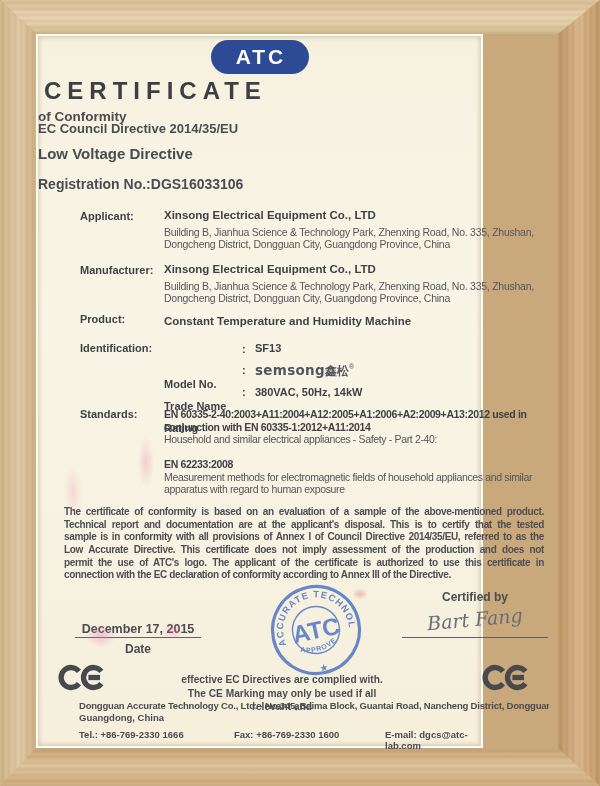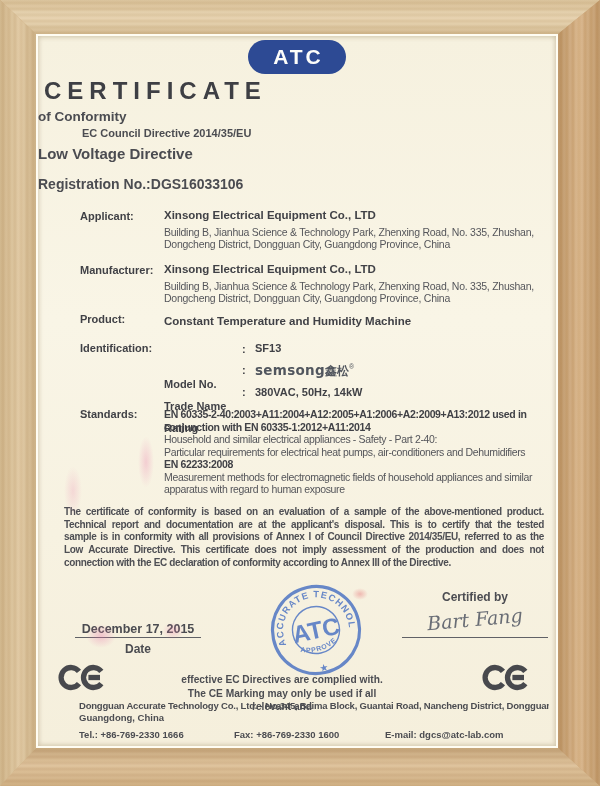--- a/index.html
+++ b/index.html
@@ -17,38 +17,38 @@
       repeating-linear-gradient(180deg,#dcbd90 0px,#d2b084 3px,#dcbd92 6px,#d0ad80 9px,#dcbd90 12px);}
   .frame-left{left:0;top:0;width:36px;height:786px;
     clip-path:polygon(0 0,100% 34px,100% 748px,0 100%);
     background:linear-gradient(90deg,rgba(120,85,40,.12),rgba(255,255,255,.10) 55%,rgba(120,85,40,.16)),
       repeating-linear-gradient(90deg,#dfc79e 0px,#d4b88c 3px,#dfc69d 6px,#d6ba8e 9px,#dfc79e 12px);}
   .frame-right{left:558px;top:0;width:42px;height:786px;
     clip-path:polygon(100% 0,100% 100%,0 748px,0 34px);
     background:linear-gradient(90deg,rgba(90,55,20,.18),rgba(255,255,255,.12) 50%,rgba(90,55,20,.16)),
       repeating-linear-gradient(90deg,#d7b184 0px,#cba06c 3px,#d6b082 6px,#cda36f 9px,#d7b184 12px);}
   
-  .paper{position:absolute;left:36px;top:34px;width:522px;height:714px;box-sizing:border-box;
+  .paper{position:absolute;left:36px;top:34px;width:447px;height:714px;box-sizing:border-box;
     border:2px solid #fffdf3;
     background:linear-gradient(180deg,#f6f1df,#f9f5e6 40%,#f5efdc);
     box-shadow:inset 0 2px 4px rgba(150,130,90,.22),inset 2px 0 4px rgba(150,130,90,.14),
                inset -2px -2px 4px rgba(150,130,90,.18);
     color:#4b4c51;}
   .abs{position:absolute;}
   .ctr{position:absolute;left:0;width:100%;}
   .b{font-weight:700;}
   .nowrap{white-space:nowrap;overflow:hidden;}
   
   .atc-logo{position:absolute;top:4px;left:50%;transform:translateX(-50%);
     width:98px;height:34px;background:#2d4a94;border-radius:17px;
     display:flex;align-items:center;justify-content:center;}
   .atc-logo span{color:#fdfdfa;font-size:21px;font-weight:800;letter-spacing:3px;padding-left:3px;}
   .title{top:41px;font-size:24px;font-weight:700;letter-spacing:6px;padding-left:6px;color:#3e3f44;}
   .h1{top:73px;font-size:13.5px;}
-  .h2{top:91px;font-size:11px;padding-left:44px;}
+  .h2{top:85px;font-size:13px;}
   .h3{top:109px;font-size:15px;}
   .reg{top:140px;font-size:14px;}
   
   .lbl{position:absolute;left:42px;font-size:11px;font-weight:700;color:#404146;}
   .val{position:absolute;left:126px;font-size:11.5px;color:#404146;}
   .addr{position:absolute;left:126px;font-size:10.5px;letter-spacing:-0.25px;color:#55565b;width:392px;}
   .idname{position:absolute;left:126px;font-size:11px;font-weight:700;color:#404146;margin-top:36px;}
   .idsep{position:absolute;left:204px;font-size:11px;font-weight:700;color:#404146;}
   .idval{position:absolute;left:217px;font-size:11px;font-weight:700;color:#404146;}
   .brand{font-family:"DejaVu Sans",sans-serif;font-weight:700;font-size:13.5px;
@@ -131,30 +131,30 @@
     </div>
 
     <div class="idname" style="top:350px">Rating</div>
     <div class="idsep" style="top:350px">:</div>
     <div class="idval" style="top:350px">380VAC, 50Hz, 14kW</div>
 
     <div class="lbl" style="top:372px">Standards:</div>
     <div class="stdline b nowrap" style="top:372px">EN 60335-2-40:2003+A11:2004+A12:2005+A1:2006+A2:2009+A13:2012 used in</div>
     <div class="stdline b nowrap" style="top:384.5px">conjunction with EN 60335-1:2012+A11:2014</div>
     <div class="stdline nowrap" style="top:397px">Household and similar electrical appliances - Safety - Part 2-40:</div>
-    <div class="stdline nowrap" style="top:409.5px">Particular requirements for electrical heat pumps, air-conditioners and Dehumidifiers</div>
     <div class="stdline b nowrap" style="top:422px">EN 62233:2008</div>
     <div class="stdline nowrap" style="top:434.5px">Measurement methods for electromagnetic fields of household appliances and similar</div>
     <div class="stdline nowrap" style="top:447px">apparatus with regard to human exposure</div>
 
     <div class="decl">
       <div class="dline just">The certificate of conformity is based on an evaluation of a sample of the above-mentioned product.</div>
       <div class="dline just">Technical report and documentation are at the applicant's disposal. This is to certify that the tested</div>
       <div class="dline just">sample is in conformity with all provisions of Annex I of Council Directive 2014/35/EU, referred to as the</div>
       <div class="dline just">Low Accurate Directive. This certificate does not imply assessment of the production and does not</div>
+      <div class="dline just">permit the use of ATC's logo. The applicant of the certificate is authorized to use this certificate in</div>
       <div class="dline">connection with the EC declaration of conformity according to Annex III of the Directive.</div>
     </div>
 
     <svg class="abs stamp" width="96" height="96" viewBox="0 0 96 96">
       <circle cx="48" cy="48" r="43.5" fill="none" stroke="#5076c4" stroke-width="3.2"></circle>
       <circle cx="48" cy="48" r="23.5" fill="none" stroke="#5076c4" stroke-width="1.4"></circle>
       <defs>
         <path id="ringPath" d="M 16,56.5 A 33 33 0 1 1 80,56.5" fill="none"></path>
         <path id="apprPath" d="M 28,66 Q 48,74 68,62" fill="none"></path>
       </defs>

